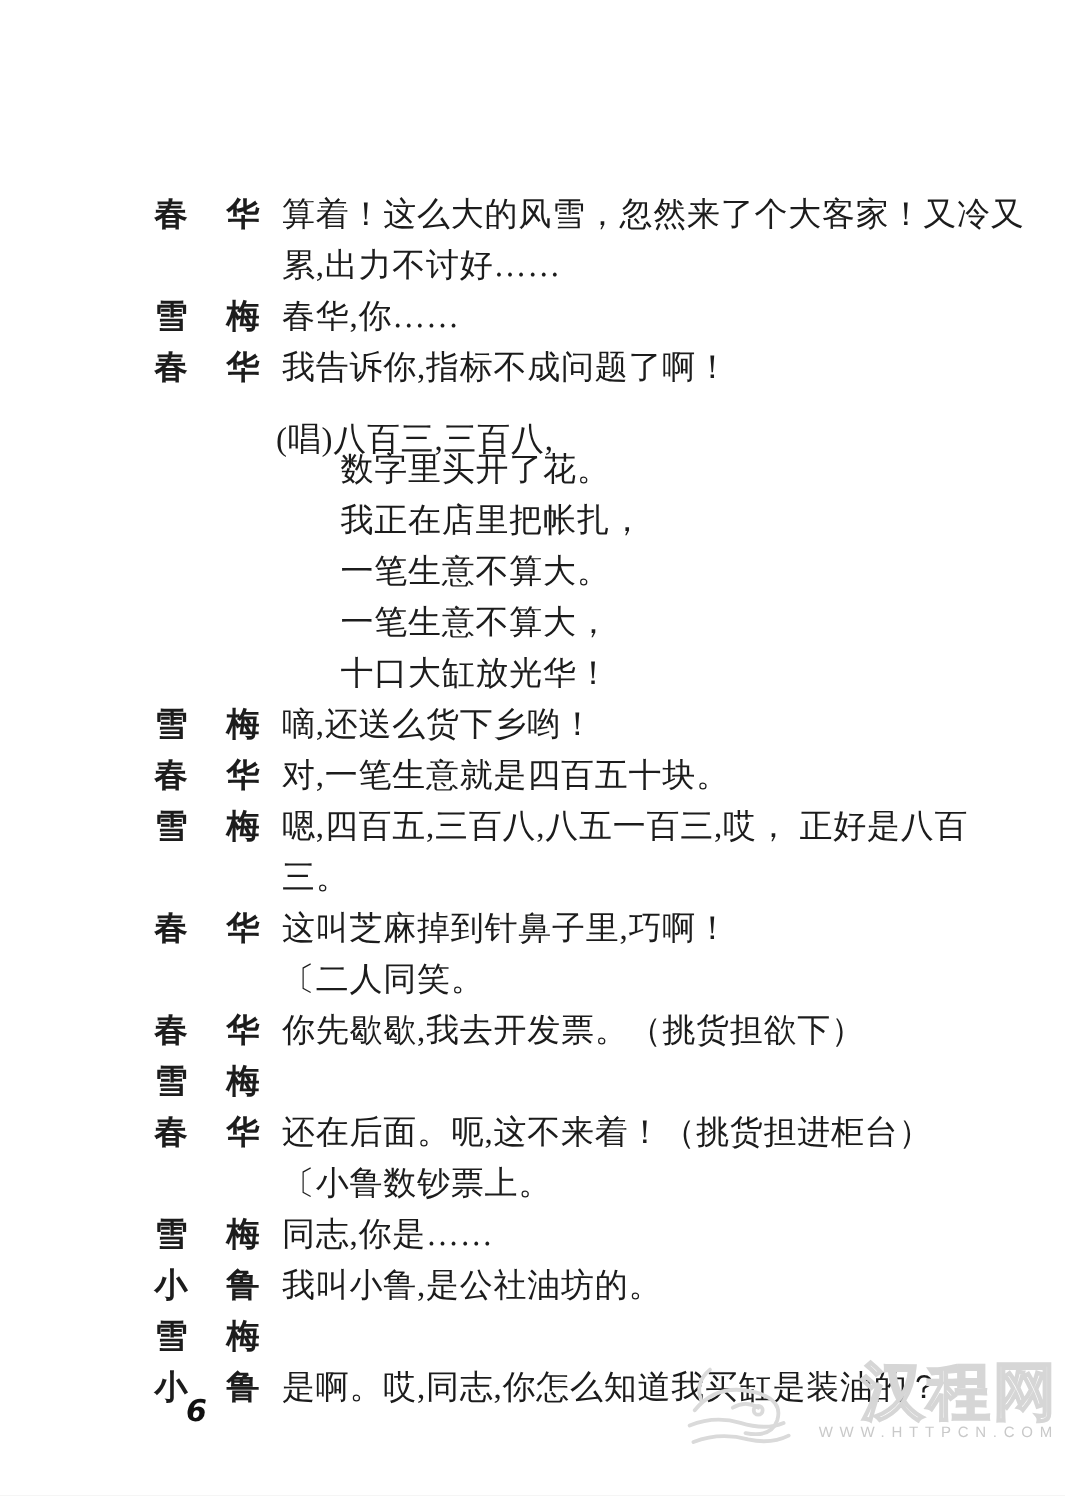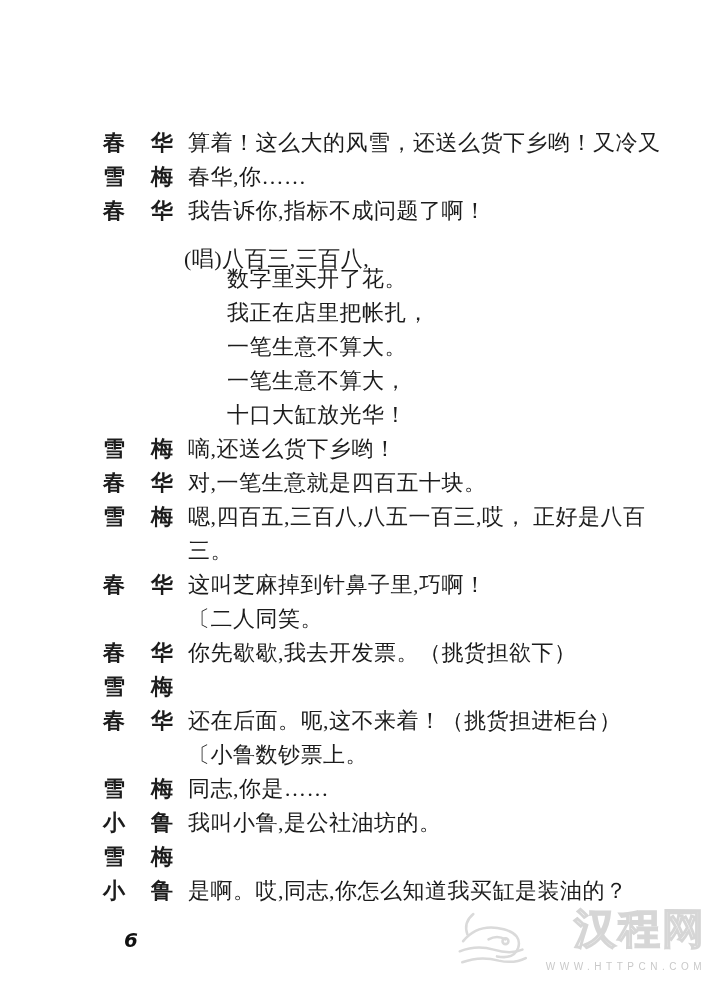--- a/index.html
+++ b/index.html
@@ -72,31 +72,32 @@
     letter-spacing:2px;
   }
   @supports not (-webkit-text-stroke:1px black){
     .wm-name{color:#e2e2e2;}
   }
   .wm-url{
     font-family:"Liberation Sans","DejaVu Sans",sans-serif;
     font-size:10px;
     letter-spacing:4.5px;
     color:#c9c9c9;
-    margin-top:12px;
+    margin-top:2px;
   }
   .wm-logo{flex:0 0 auto;}
 </style>
 </head>
 <body>
 
 <div class="page">
 
   <main class="script" id="script-body">
-      <div class="line dialogue"><span class="speaker"><span class="ch">春</span><span class="ch ch2">华</span></span><span class="text">算着！这么大的风雪，还送么货下乡哟！又冷又</span></div>
+      <div class="line dialogue"><span class="speaker"><span class="ch">春</span><span class="ch ch2">华</span></span><span class="text">算着！这么大的风雪，忽然来了个大客家！又冷又</span></div>
+      <div class="line continuation"><span class="speaker"><span class="ch"></span><span class="ch ch2"></span></span><span class="text">累,出力不讨好……</span></div>
       <div class="line dialogue"><span class="speaker"><span class="ch">雪</span><span class="ch ch2">梅</span></span><span class="text">春华,你……</span></div>
       <div class="line dialogue"><span class="speaker"><span class="ch">春</span><span class="ch ch2">华</span></span><span class="text">我告诉你,指标不成问题了啊！</span></div>
       <div class="line lyric-first"><span class="speaker"><span class="ch"></span><span class="ch ch2"></span></span><span class="text">(唱)八百三,三百八,</span></div>
       <div class="line lyric"><span class="speaker"><span class="ch"></span><span class="ch ch2"></span></span><span class="text">数字里头开了花。</span></div>
       <div class="line lyric"><span class="speaker"><span class="ch"></span><span class="ch ch2"></span></span><span class="text">我正在店里把帐扎，</span></div>
       <div class="line lyric"><span class="speaker"><span class="ch"></span><span class="ch ch2"></span></span><span class="text">一笔生意不算大。</span></div>
       <div class="line lyric"><span class="speaker"><span class="ch"></span><span class="ch ch2"></span></span><span class="text">一笔生意不算大，</span></div>
       <div class="line lyric"><span class="speaker"><span class="ch"></span><span class="ch ch2"></span></span><span class="text">十口大缸放光华！</span></div>
       <div class="line dialogue"><span class="speaker"><span class="ch">雪</span><span class="ch ch2">梅</span></span><span class="text">嘀,还送么货下乡哟！</span></div>
       <div class="line dialogue"><span class="speaker"><span class="ch">春</span><span class="ch ch2">华</span></span><span class="text">对,一笔生意就是四百五十块。</span></div>

